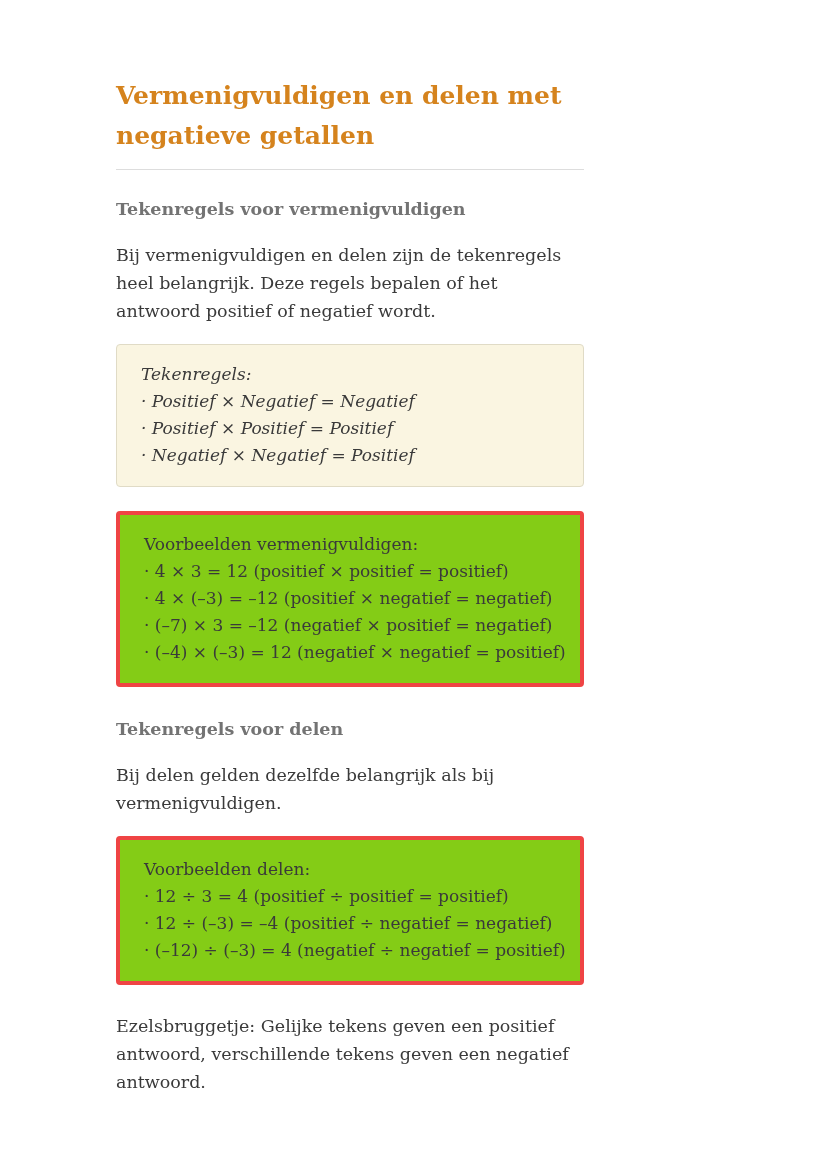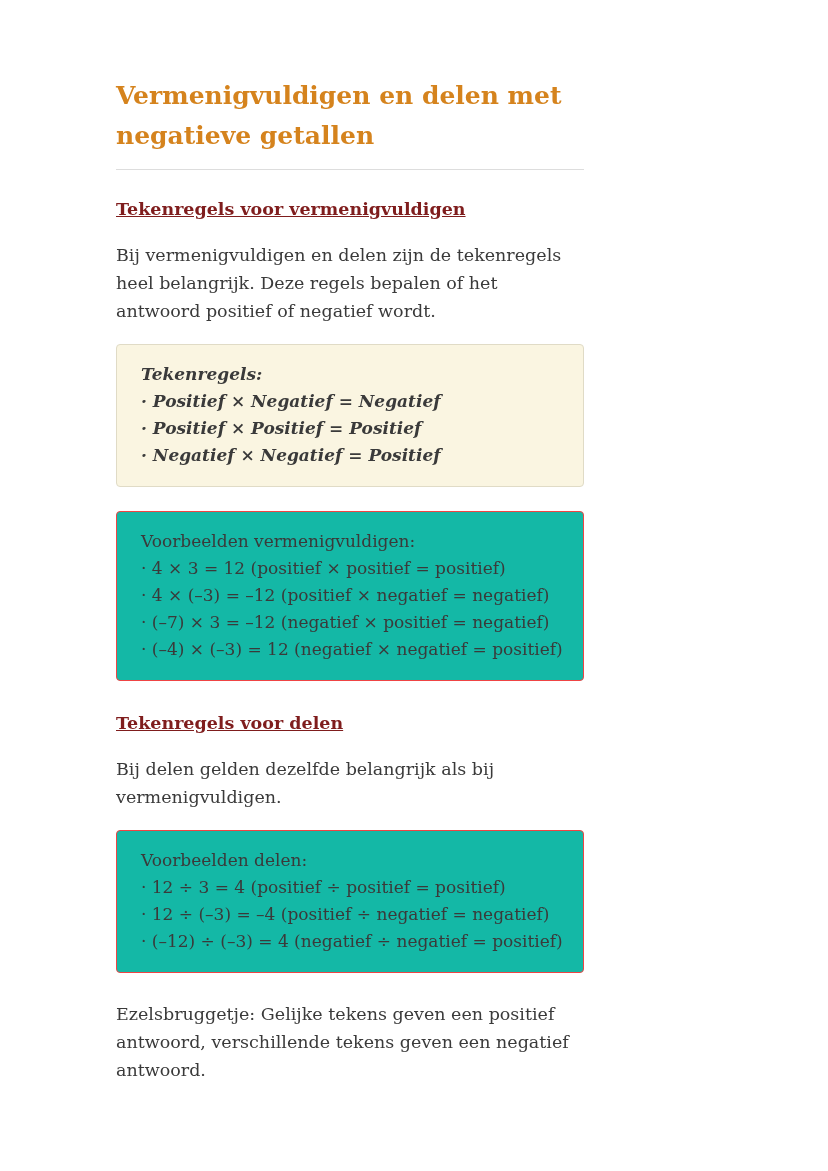--- a/index.html
+++ b/index.html
@@ -26,45 +26,43 @@
   .divider {
     border: none;
     height: 1px;
     background: #dddddd;
     margin: 0 0 28px 0;
   }
   .section-heading {
     font-size: 17.5px;
     line-height: 22px;
     font-weight: 700;
-    color: #7f1d1d;
+    color: #737373;
     margin: 0 0 21px 0;
-    text-decoration: underline;
   }
   .paragraph {
     font-size: 17.5px;
     line-height: 28px;
     margin: 0 0 19px 0;
   }
   .box {
     border-radius: 4px;
     padding: 16px 24px 17px 24px;
     font-size: 17px;
     line-height: 27px;
     margin: 0 0 24px 0;
   }
   .box-rules {
     background: #faf5e1;
     border: 1px solid #e0dbc6;
     font-style: italic;
-    font-weight: bold;
   }
   .box-examples {
-    background: #14b8a6;
-    border: 1px solid #ef4444;
+    background: #84cc16;
+    border: 4px solid #ef4444;
   }
   .box-examples-multiply { margin-bottom: 31px; }
   .box-examples-divide { margin-bottom: 27px; }
   .box-line { white-space: nowrap; }
 </style>
 </head>
 <body>
 
 <div class="content">
 

